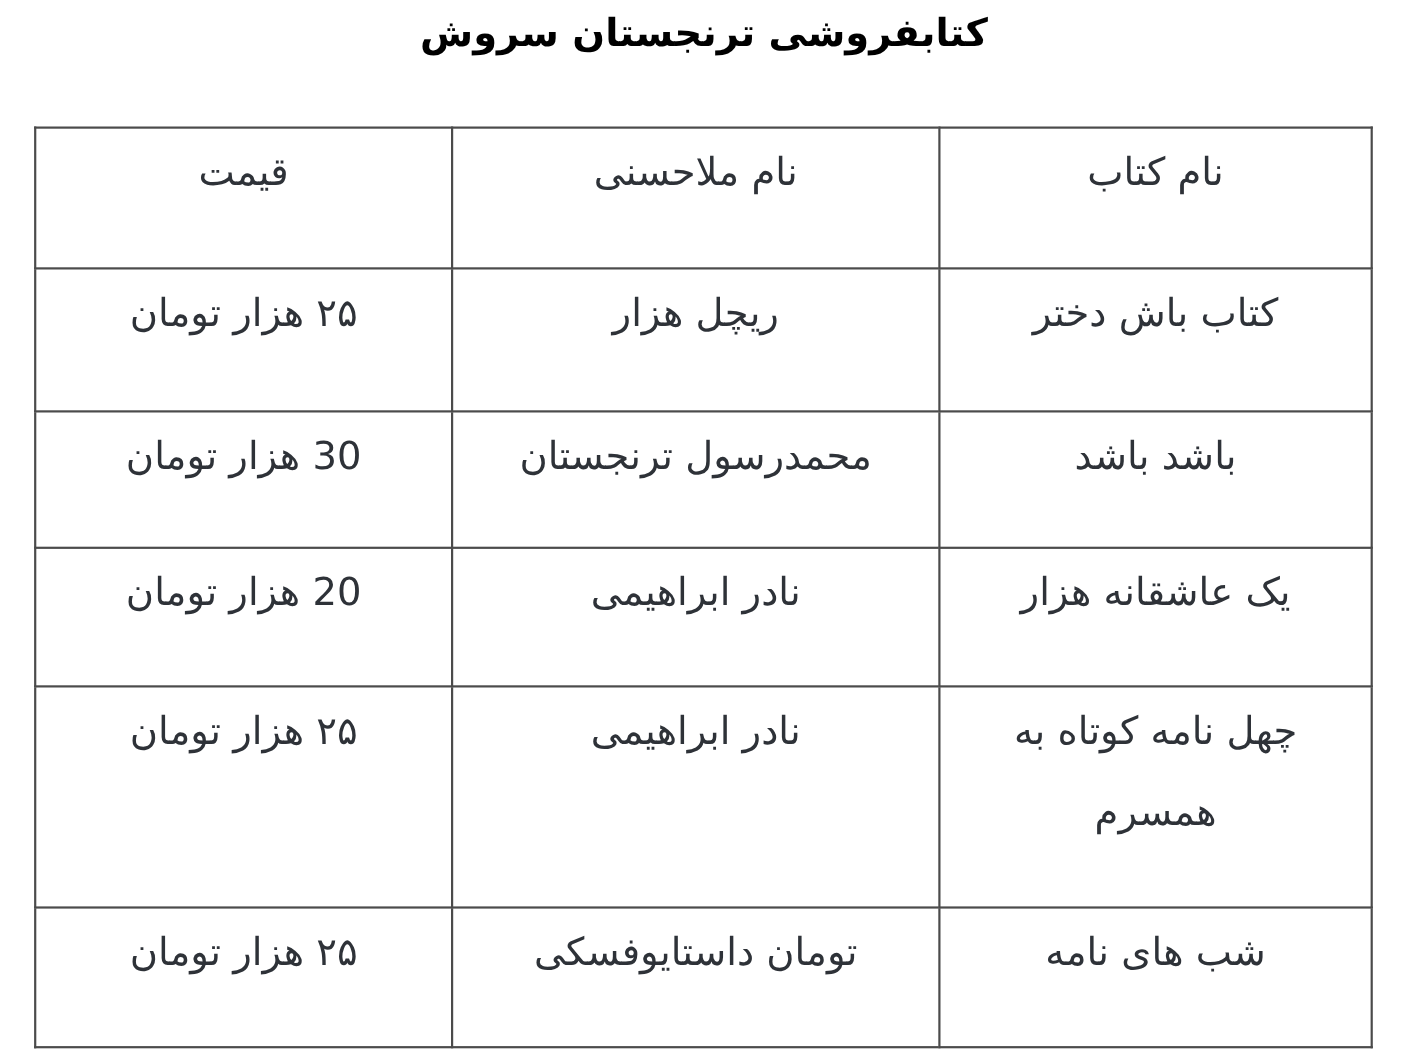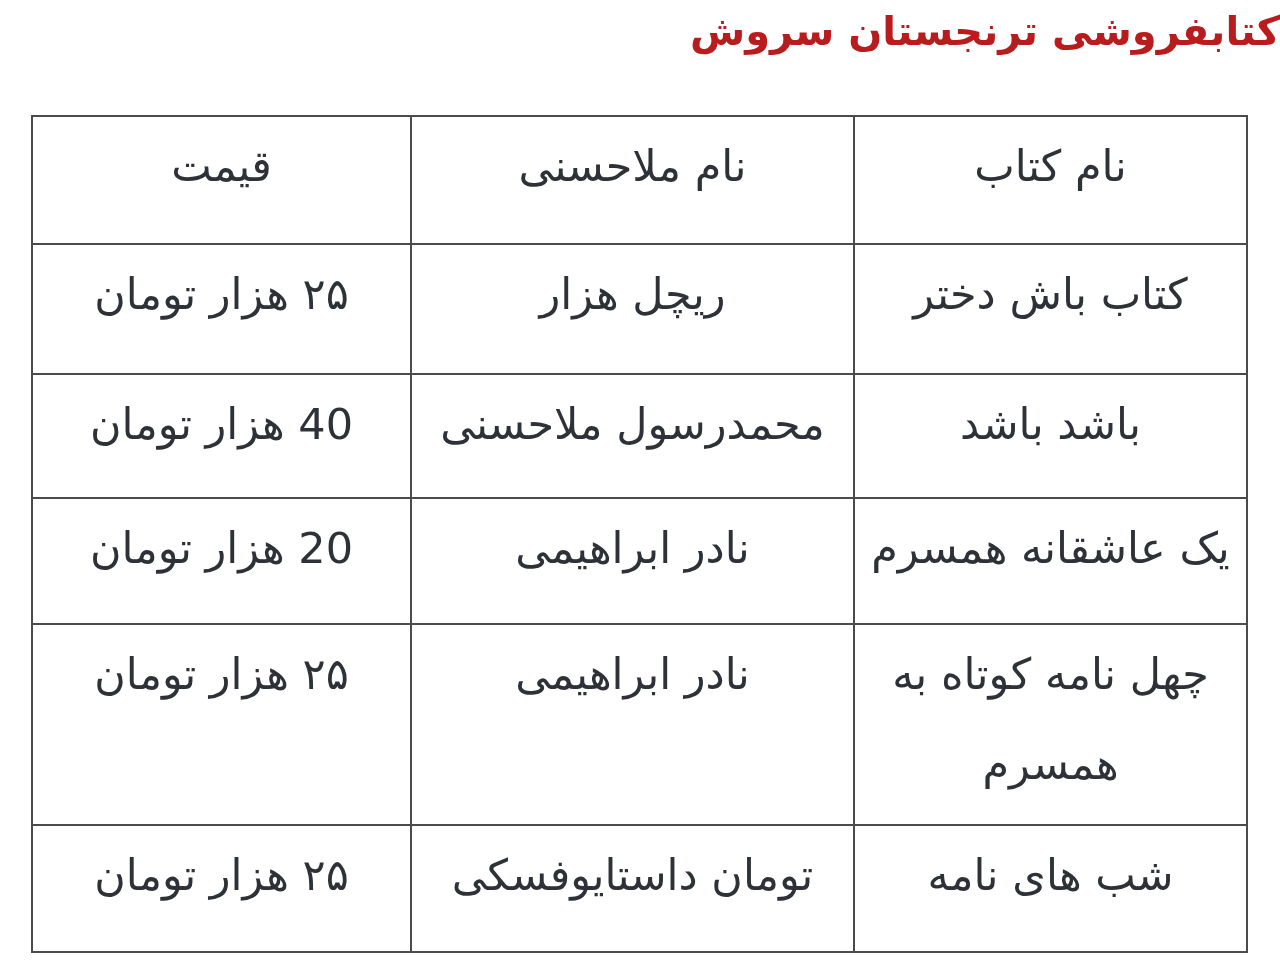--- a/index.html
+++ b/index.html
@@ -13,43 +13,44 @@
     background: #ffffff;
     font-family: "DejaVu Sans", sans-serif;
     direction: rtl;
     overflow: hidden;
   }
   .page-title {
     position: absolute;
     top: 0px;
     left: 0;
     width: 100%;
-    font-size: 40px;
+    text-align: center;
+    font-size: 35px;
     font-weight: 700;
-    color: #b91c1c;
+    color: #000000;
     line-height: 62px;
   }
   table.books-table {
     position: absolute;
     top: 115px;
     right: 32px;
     width: 1215px;
     border-collapse: collapse;
     table-layout: fixed;
     background: #ffffff;
   }
   col.col-book   { width: 393px; }
   col.col-author { width: 443px; }
   col.col-price  { width: 379px; }
   th, td {
     border: 2px solid #4b4b4b;
     vertical-align: top;
     text-align: center;
     font-weight: 400;
-    font-size: 43px;
+    font-size: 35px;
     color: #2e3238;
     padding: 4px 12px 0 12px;
     line-height: 2.1;
     overflow: hidden;
   }
   tr.row-header { height: 128px; }
   tr.row-0 { height: 130px; }
   tr.row-1 { height: 124px; }
   tr.row-2 { height: 126px; }
   tr.row-3 { height: 201px; }
@@ -74,25 +75,25 @@
     </tr>
   </thead>
   <tbody>
     <tr class="row-0">
       <td>کتاب باش دختر</td>
       <td>ریچل هزار</td>
       <td>۲۵ هزار تومان</td>
     </tr>
     <tr class="row-1">
       <td>باشد باشد</td>
-      <td>محمدرسول ملاحسنی</td>
-      <td>40 هزار تومان</td>
+      <td>محمدرسول ترنجستان</td>
+      <td>30 هزار تومان</td>
     </tr>
     <tr class="row-2">
-      <td>یک عاشقانه همسرم</td>
+      <td>یک عاشقانه هزار</td>
       <td>نادر ابراهیمی</td>
       <td>20 هزار تومان</td>
     </tr>
     <tr class="row-3">
       <td>چهل نامه کوتاه به همسرم</td>
       <td>نادر ابراهیمی</td>
       <td>۲۵ هزار تومان</td>
     </tr>
     <tr class="row-4">
       <td>شب های نامه</td>

